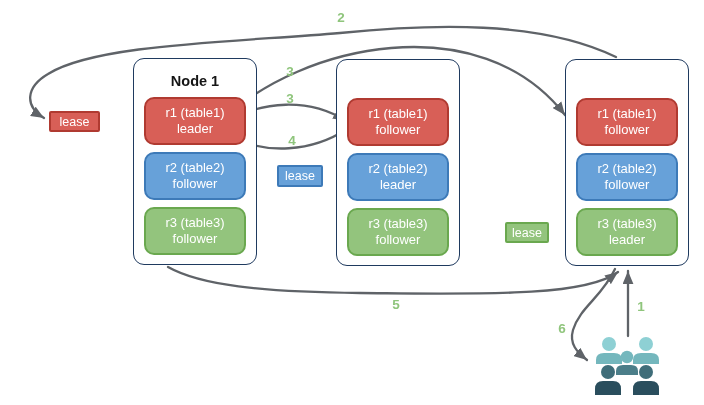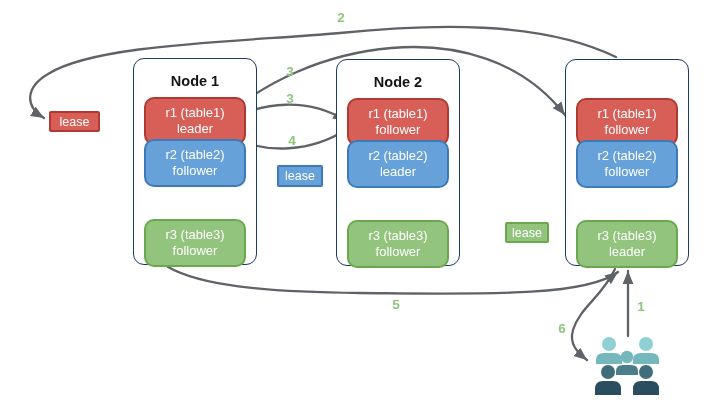--- a/index.html
+++ b/index.html
@@ -15,22 +15,22 @@
   .node{position:absolute;width:124px;height:207px;background:#ffffff;
         border:1.6px solid var(--node_border);border-radius:11px;z-index:2;}
   .node-1{left:109px;top:58px;margin-left:24px;}
   .node-2{left:336px;top:59px;}
   .node-3{left:565px;top:59px;}
   .node-title{margin-top:14px;text-align:center;font-size:14.5px;font-weight:bold;color:#151515;}
   .replica{position:absolute;left:10px;width:102px;height:48px;border-radius:10px;
            display:flex;flex-direction:column;align-items:center;justify-content:center;
            color:#ffffff;font-size:13px;line-height:16.5px;text-align:center;border:2px solid;}
   .replica.r-top{top:38px;}
-  .replica.r-mid{top:80px;}
-  .replica.r-bot{top:160px;}
+  .replica.r-mid{top:93px;}
+  .replica.r-bot{top:148px;}
   .replica.red{background:var(--red_fill);border-color:var(--red_border);}
   .replica.blue{background:var(--blue_fill);border-color:var(--blue_border);}
   .replica.green{background:var(--green_fill);border-color:var(--green_border);}
   .lease{position:absolute;display:flex;align-items:center;justify-content:center;
          color:#ffffff;font-size:12.5px;border-radius:2px;border:2px solid;z-index:3;}
   .lease.red{left:49px;top:111px;width:51px;height:21px;background:var(--red_fill);border-color:var(--red_border);}
   .lease.blue{left:277px;top:165px;width:46px;height:22px;background:var(--blue_fill);border-color:var(--blue_border);}
   .lease.green{left:505px;top:222px;width:44px;height:21px;background:var(--green_fill);border-color:var(--green_border);}
   .step{position:absolute;transform:translate(-50%,-50%);color:var(--step);
         font-size:13.5px;font-weight:bold;z-index:4;}
@@ -86,21 +86,20 @@
       <span>r2 (table2)</span>
       <span>follower</span>
     </div>
     <div class="replica r-bot green">
       <span>r3 (table3)</span>
       <span>follower</span>
     </div>
   </div>
 
   <div class="node node-2">
-    <div class="node-title">Node 2</div>
     <div class="replica r-top red">
       <span>r1 (table1)</span>
       <span>follower</span>
     </div>
     <div class="replica r-mid blue">
       <span>r2 (table2)</span>
       <span>leader</span>
     </div>
     <div class="replica r-bot green">
       <span>r3 (table3)</span>

